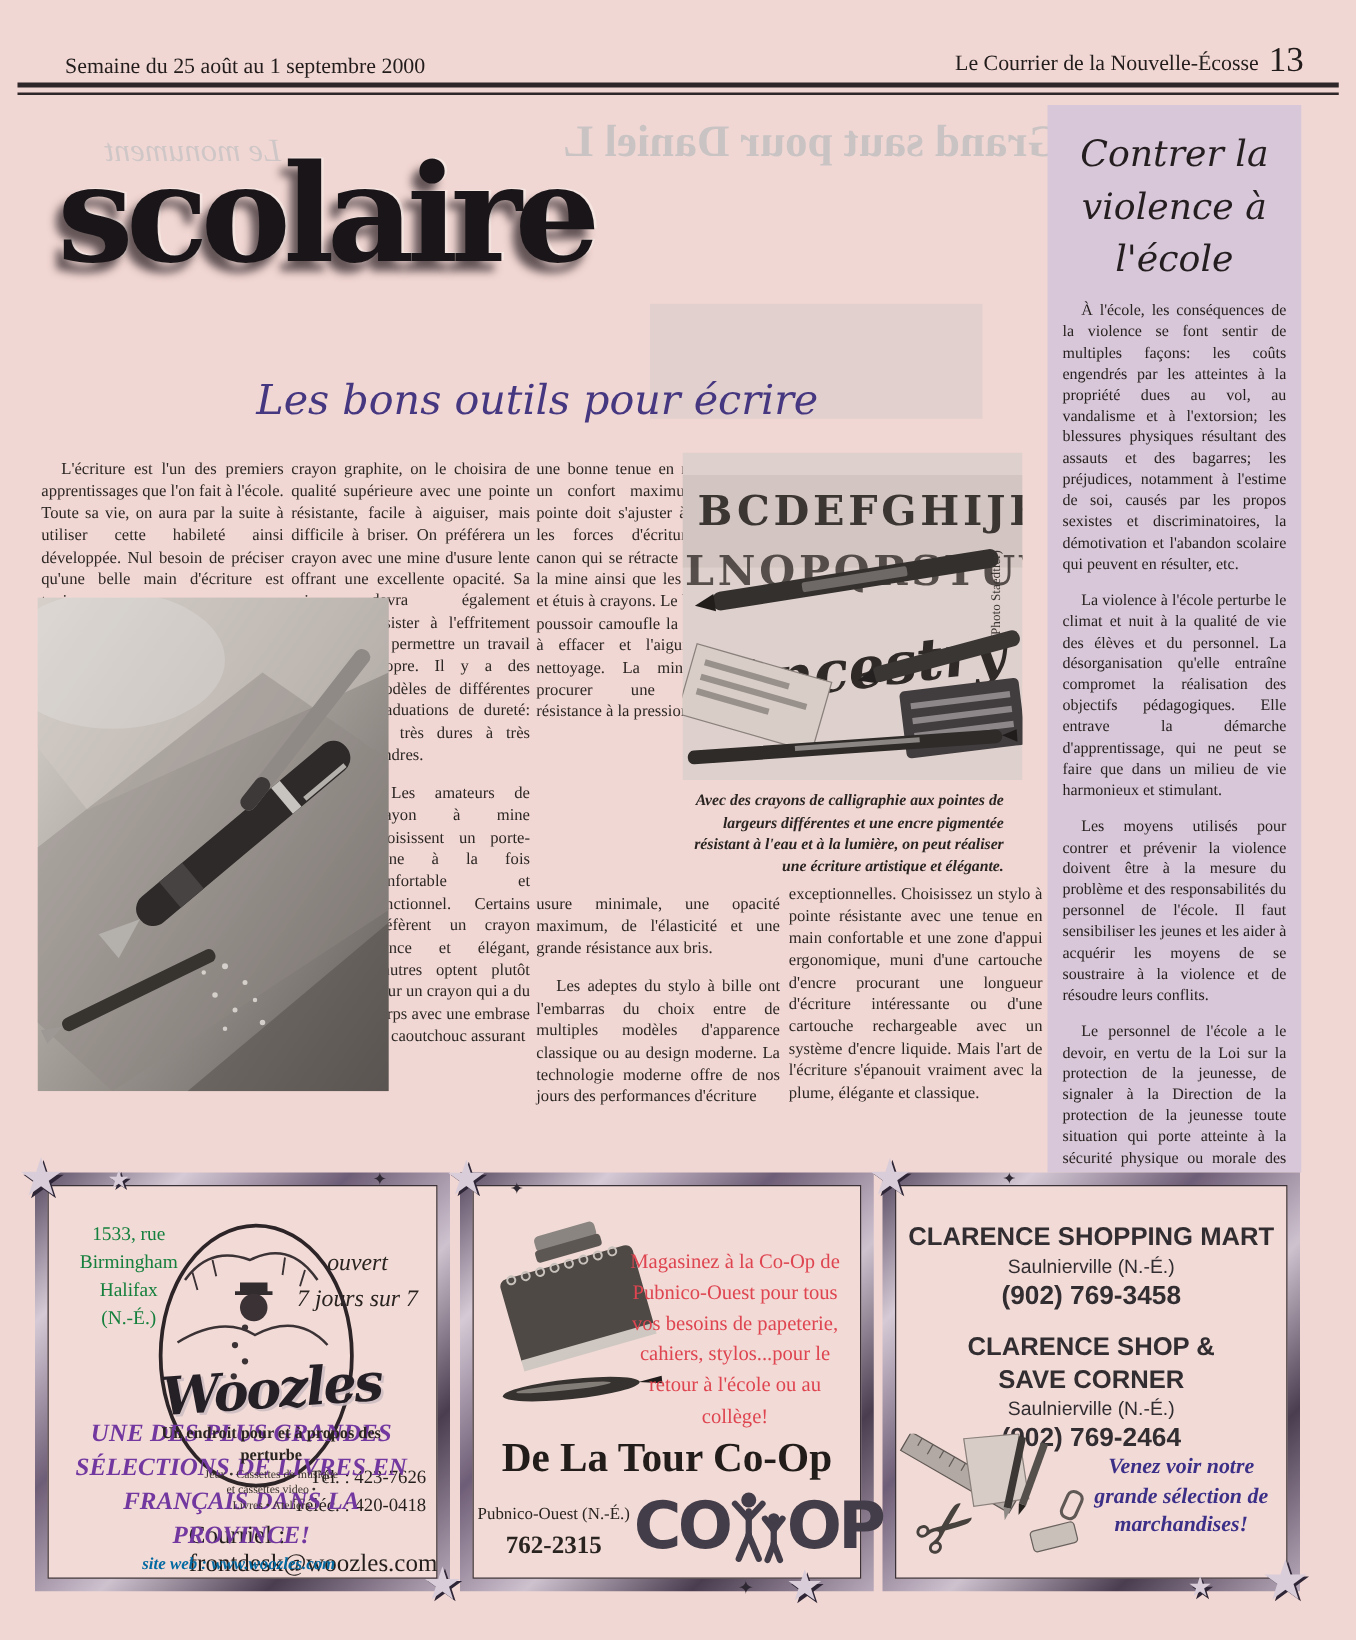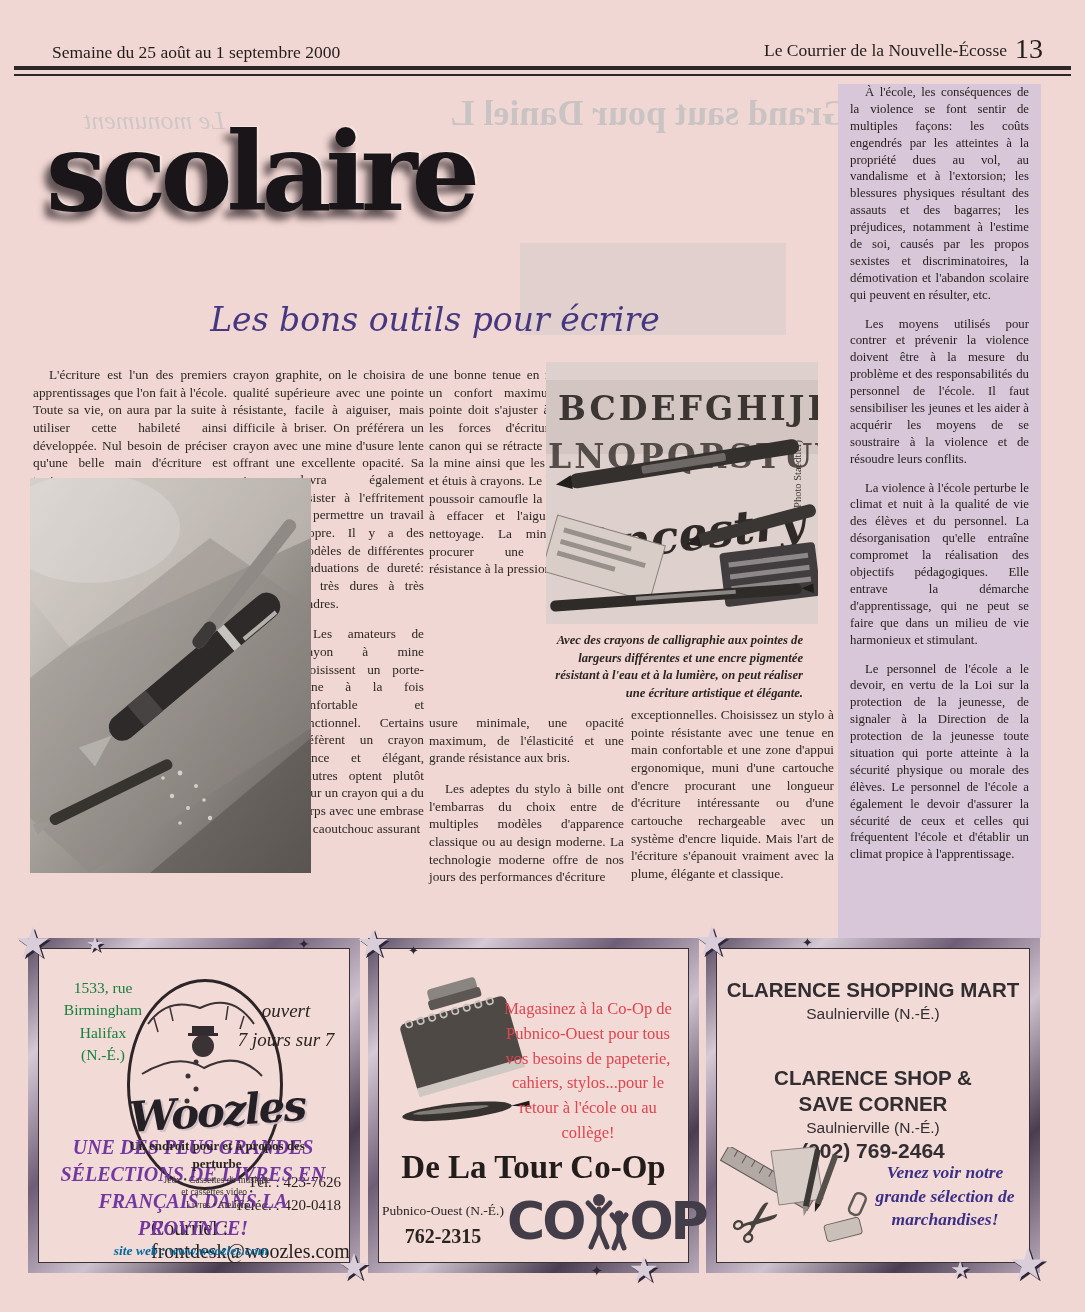--- a/index.html
+++ b/index.html
@@ -15,21 +15,21 @@
   .ghost1{position:absolute;left:310px;top:92px;width:540px;font-size:36px;font-weight:bold;
           color:#6e98a4;opacity:.30;transform:scaleX(-1);white-space:nowrap;}
   .ghost2{position:absolute;left:84px;top:106px;font-size:26px;font-style:italic;
           color:#6e98a4;opacity:.25;transform:scaleX(-1);white-space:nowrap;}
   .ghost-box{position:absolute;left:520px;top:243px;width:266px;height:92px;
           background:rgba(165,180,185,.20);}
   
   .scolaire{position:absolute;left:46px;top:118px;font-family:"DejaVu Serif",serif;
           font-weight:900;font-size:108px;line-height:1;letter-spacing:-6px;color:#1a1518;
           text-shadow:-6px 8px 7px rgba(75,62,66,.85),2px -1px 0 rgba(246,234,230,.8);}
-  .headline{position:absolute;left:205px;top:300px;width:460px;text-align:center;
+  .headline{position:absolute;left:205px;top:300px;width:460px;
           font-family:"DejaVu Serif",serif;font-style:italic;font-size:33px;color:#463781;}
   
   .col{position:absolute;font-size:13.3px;line-height:1.33;text-align:justify;color:#2c2724;}
   .ind{text-indent:16px;}
   .c1{left:33px;top:366px;width:194px;}
   .c2a{left:233px;top:366px;width:191px;}
   .c2b{left:297px;top:471px;width:127px;}
   .c3a{left:429px;top:366px;width:158px;}
   .c3b{left:429px;top:714px;width:195px;}
   .c4{left:631px;top:706px;width:203px;}
@@ -196,23 +196,24 @@
         <rect x="4" y="230" width="252" height="11" rx="5" fill="#2e2b29"></rect>
         <rect x="90" y="232" width="100" height="4" fill="#8b8683"></rect>
         <polygon points="256,235 268,231 268,241" fill="#1f1c1b"></polygon>
       </g>
     </svg>
   </div>
   <div class="credit">(Photo Staedtler)</div>
   <div class="caption cap2">Avec des crayons de calligraphie aux pointes de largeurs différentes et une encre pigmentée résistant à l'eau et à la lumière, on peut réaliser une écriture artistique et élégante.</div>
 
   <div class="sidebar">
+    <div class="sb-title">Contrer la violence à l'école</div>
     <div class="sb-p">À l'école, les conséquences de la violence se font sentir de multiples façons: les coûts engendrés par les atteintes à la propriété dues au vol, au vandalisme et à l'extorsion; les blessures physiques résultant des assauts et des bagarres; les préjudices, notamment à l'estime de soi, causés par les propos sexistes et discriminatoires, la démotivation et l'abandon scolaire qui peuvent en résulter, etc.</div>
+    <div class="sb-p">La violence à l'école perturbe le climat et nuit à la qualité de vie des élèves et du personnel. La désorganisation qu'elle entraîne compromet la réalisation des objectifs pédagogiques. Elle entrave la démarche d'apprentissage, qui ne peut se faire que dans un milieu de vie harmonieux et stimulant.</div>
     <div class="sb-p">Les moyens utilisés pour contrer et prévenir la violence doivent être à la mesure du problème et des responsabilités du personnel de l'école. Il faut sensibiliser les jeunes et les aider à acquérir les moyens de se soustraire à la violence et de résoudre leurs conflits.</div>
-    <div class="sb-p">La violence à l'école perturbe le climat et nuit à la qualité de vie des élèves et du personnel. La désorganisation qu'elle entraîne compromet la réalisation des objectifs pédagogiques. Elle entrave la démarche d'apprentissage, qui ne peut se faire que dans un milieu de vie harmonieux et stimulant.</div>
     <div class="sb-p">Le personnel de l'école a le devoir, en vertu de la Loi sur la protection de la jeunesse, de signaler à la Direction de la protection de la jeunesse toute situation qui porte atteinte à la sécurité physique ou morale des élèves. Le personnel de l'école a également le devoir d'assurer la sécurité de ceux et celles qui fréquentent l'école et d'établir un climat propice à l'apprentissage.</div>
   </div>
 
   <div class="ad" style="left:28px;width:332px;">
     <span class="star" style="left:-14px;top:-16px;font-size:42px;">★</span>
     <span class="star" style="left:58px;top:-4px;font-size:20px;">★</span>
     <span class="sparkle" style="left:270px;top:0px;font-size:14px;">✦</span>
     <span class="star" style="right:-10px;bottom:-12px;font-size:36px;">★</span>
     <div class="ad-inner">
       <div class="wz-addr">
@@ -318,20 +319,21 @@
   </div>
 
   <div class="ad" style="left:706px;width:334px;">
     <span class="star" style="left:-12px;top:-16px;font-size:40px;">★</span>
     <span class="sparkle" style="left:96px;top:-2px;font-size:13px;">✦</span>
     <span class="star" style="right:-8px;bottom:-14px;font-size:44px;">★</span>
     <span class="star" style="right:70px;bottom:-8px;font-size:22px;">★</span>
     <div class="ad-inner cl">
       <div class="cl-store" style="top:28px;">CLARENCE SHOPPING MART</div>
       <div class="cl-loc" style="top:56px;">Saulnierville (N.-É.)</div>
+      <div class="cl-phone" style="top:76px;">(902) 769-3458</div>
       <div class="cl-store" style="top:116px;padding:0 30px;box-sizing:border-box;">CLARENCE SHOP &amp; SAVE CORNER</div>
       <div class="cl-loc" style="top:170px;">Saulnierville (N.-É.)</div>
       <div class="cl-phone" style="top:190px;">(902) 769-2464</div>
       <div class="cl-art">
         <svg width="158" height="108" viewBox="0 0 158 108">
           <g transform="rotate(30 45 28)">
             <rect x="0" y="20" width="100" height="17" fill="#b2a9a4" stroke="#5f5854"></rect>
             <g stroke="#5f5854" stroke-width="1">
               <line x1="10" y1="20" x2="10" y2="27"></line>
                 <line x1="20" y1="20" x2="20" y2="29"></line>

